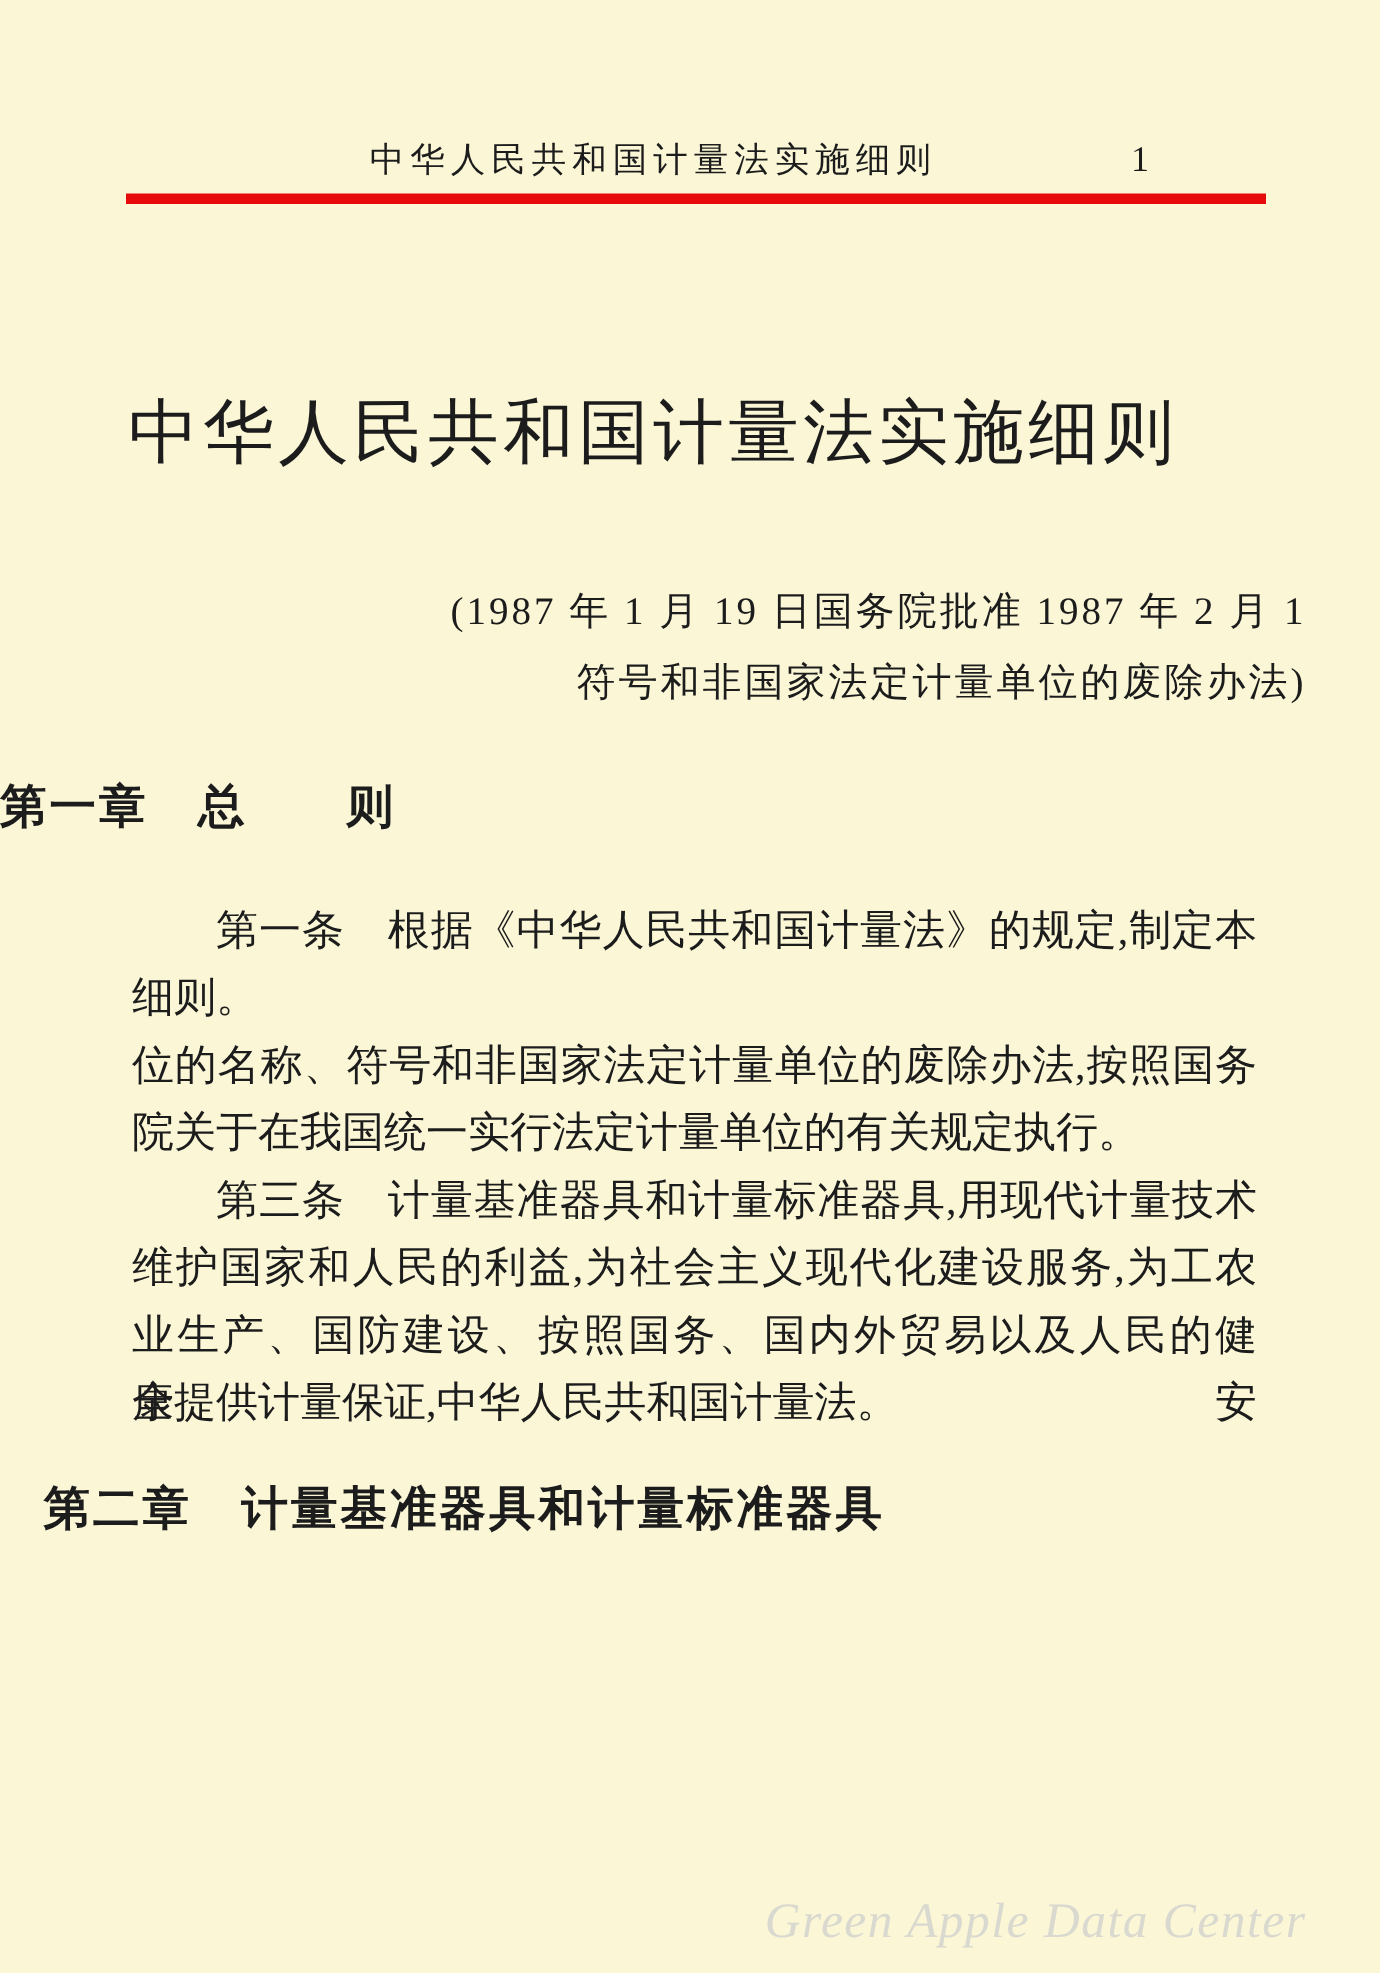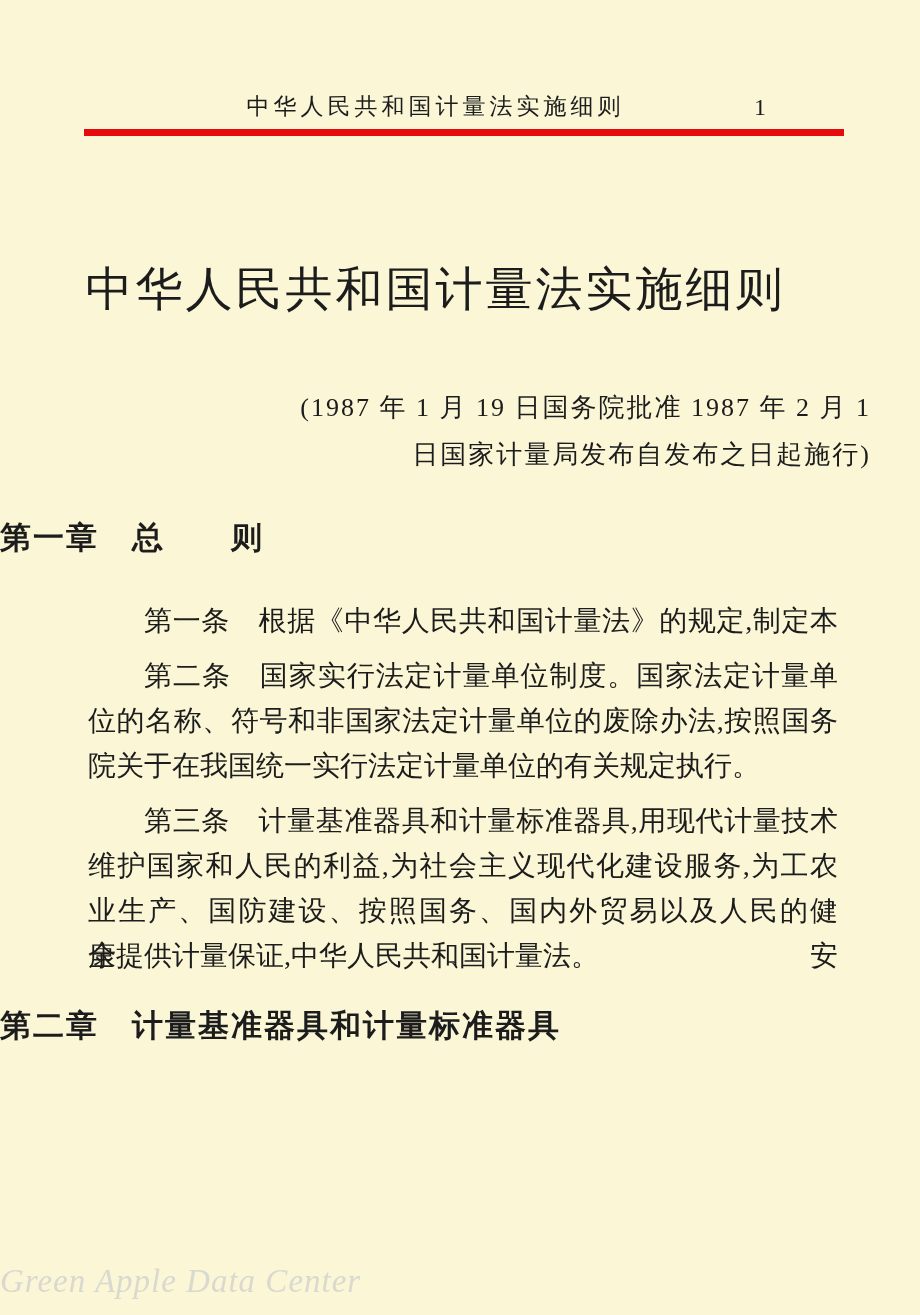--- a/index.html
+++ b/index.html
@@ -73,21 +73,21 @@
   
   .chapter-heading{
     margin:0;
     text-align:left;
     font-size:31px;
     font-weight:700;
     letter-spacing:2px;
     line-height:40px;
   }
   .chapter-heading.ch1{margin-top:40px;}
-  .chapter-heading.ch2{margin-top:28px;}
+  .chapter-heading.ch2{margin-top:28px;padding-left:29px;}
   
   .body-col{
     margin-left:88px;
     width:750px;
     font-size:28px;
     line-height:45px;
   }
   .article{margin:0;}
   .article.a1{margin-top:40px;}
   .article.a4{margin-top:50px;}
@@ -95,28 +95,27 @@
     height:45px;
     white-space:nowrap;
   }
   .pline.j{
     white-space:normal;
     text-align:justify;
     text-align-last:justify;
   }
   .pline.indent{
     padding-left:56px;
-    margin-top:10px;
   }
   
   .watermark{
     position:absolute;
     left:0;right:0;
     bottom:15px;
-    text-align:left;
+    text-align:right;
     font-size:33px;
     font-style:italic;
     letter-spacing:1px;
     color:var(--watermark);
   }
 </style>
 </head>
 <body>
 
 <div class="page">
@@ -124,33 +123,33 @@
   <div class="running-row">
     <span class="running-title">中华人民共和国计量法实施细则</span>
     <span class="page-number">1</span>
   </div>
   <div class="red-rule"></div>
 
   <h1 class="doc-title">中华人民共和国计量法实施细则</h1>
 
   <div class="promulgation">
     <div class="first">(1987 年 1 月 19 日国务院批准 1987 年 2 月 1</div>
-    <div>日国家计量局发布自发布之日起施行)</div>
+    <div>符号和非国家法定计量单位的废除办法)</div>
   </div>
 
   <h2 class="chapter-heading ch1">第一章　总　　则</h2>
 
   <div class="body-col">
 
     <div class="article a1">
       <div class="pline j indent">第一条　根据《中华人民共和国计量法》的规定,制定本</div>
+      <div class="pline">细则。</div>
     </div>
 
     <div class="article">
-      <div class="pline j indent">第二条　国家实行法定计量单位制度。国家法定计量单</div>
       <div class="pline j">位的名称、符号和非国家法定计量单位的废除办法,按照国务</div>
       <div class="pline">院关于在我国统一实行法定计量单位的有关规定执行。</div>
     </div>
 
     <div class="article">
       <div class="pline j indent">第三条　计量基准器具和计量标准器具,用现代计量技术</div>
       <div class="pline j">维护国家和人民的利益,为社会主义现代化建设服务,为工农</div>
       <div class="pline j">业生产、国防建设、按照国务、国内外贸易以及人民的健康、安</div>
       <div class="pline">全提供计量保证,中华人民共和国计量法。</div>
     </div>

